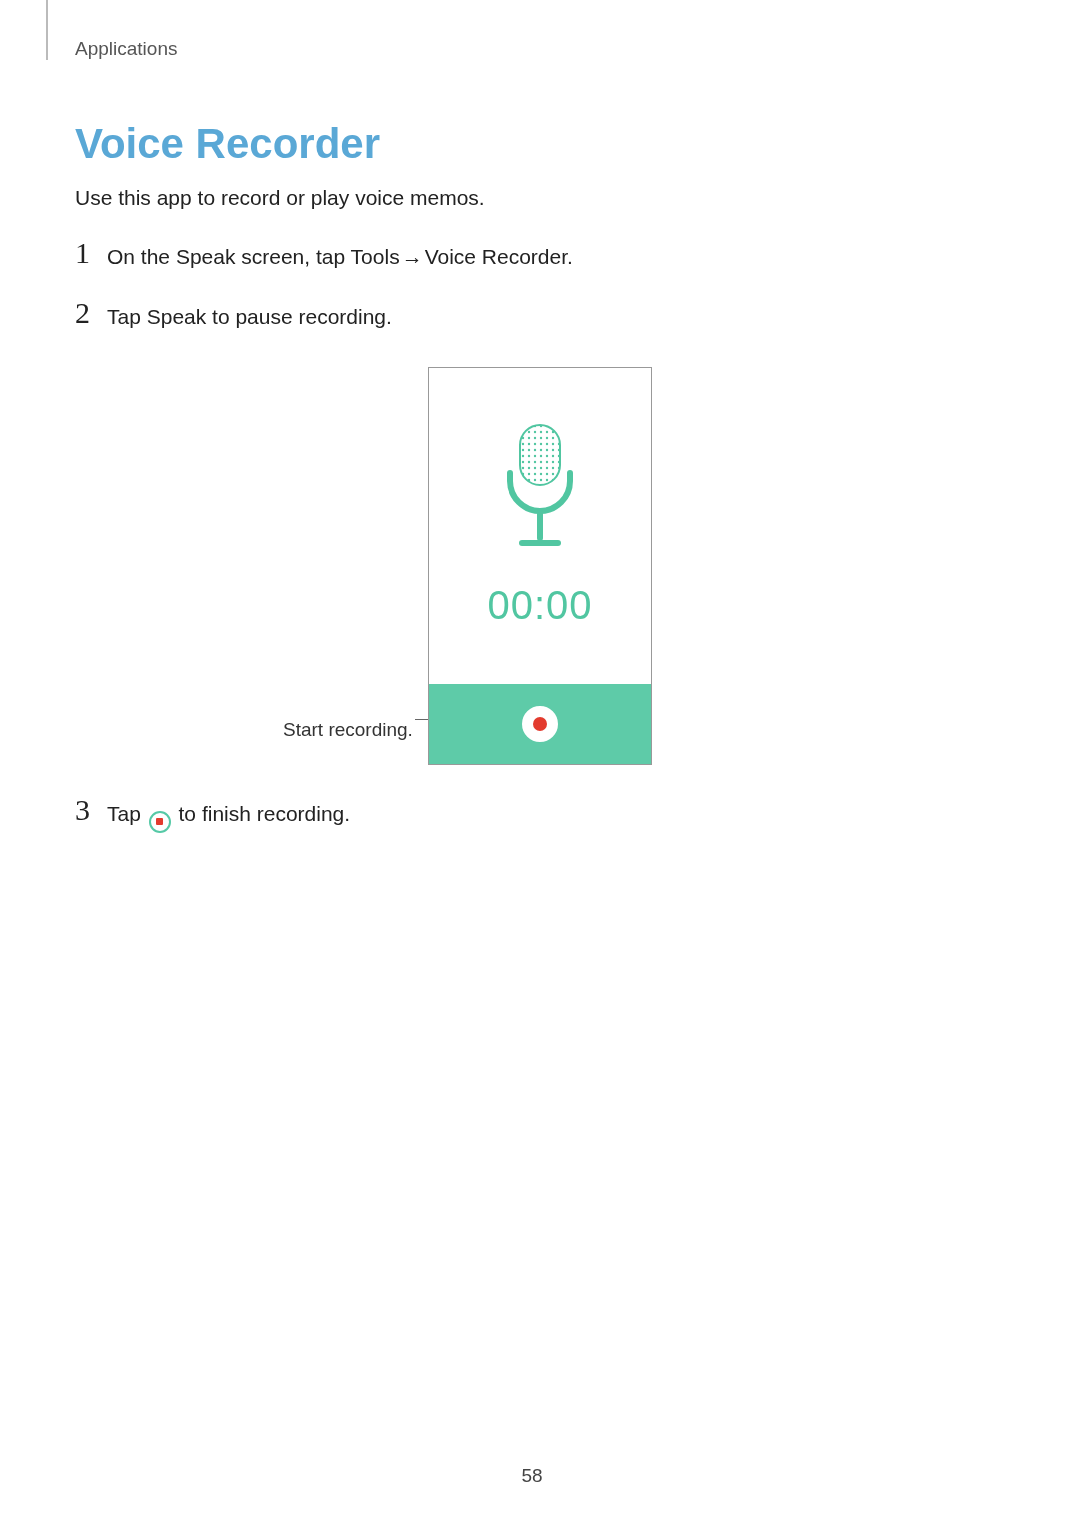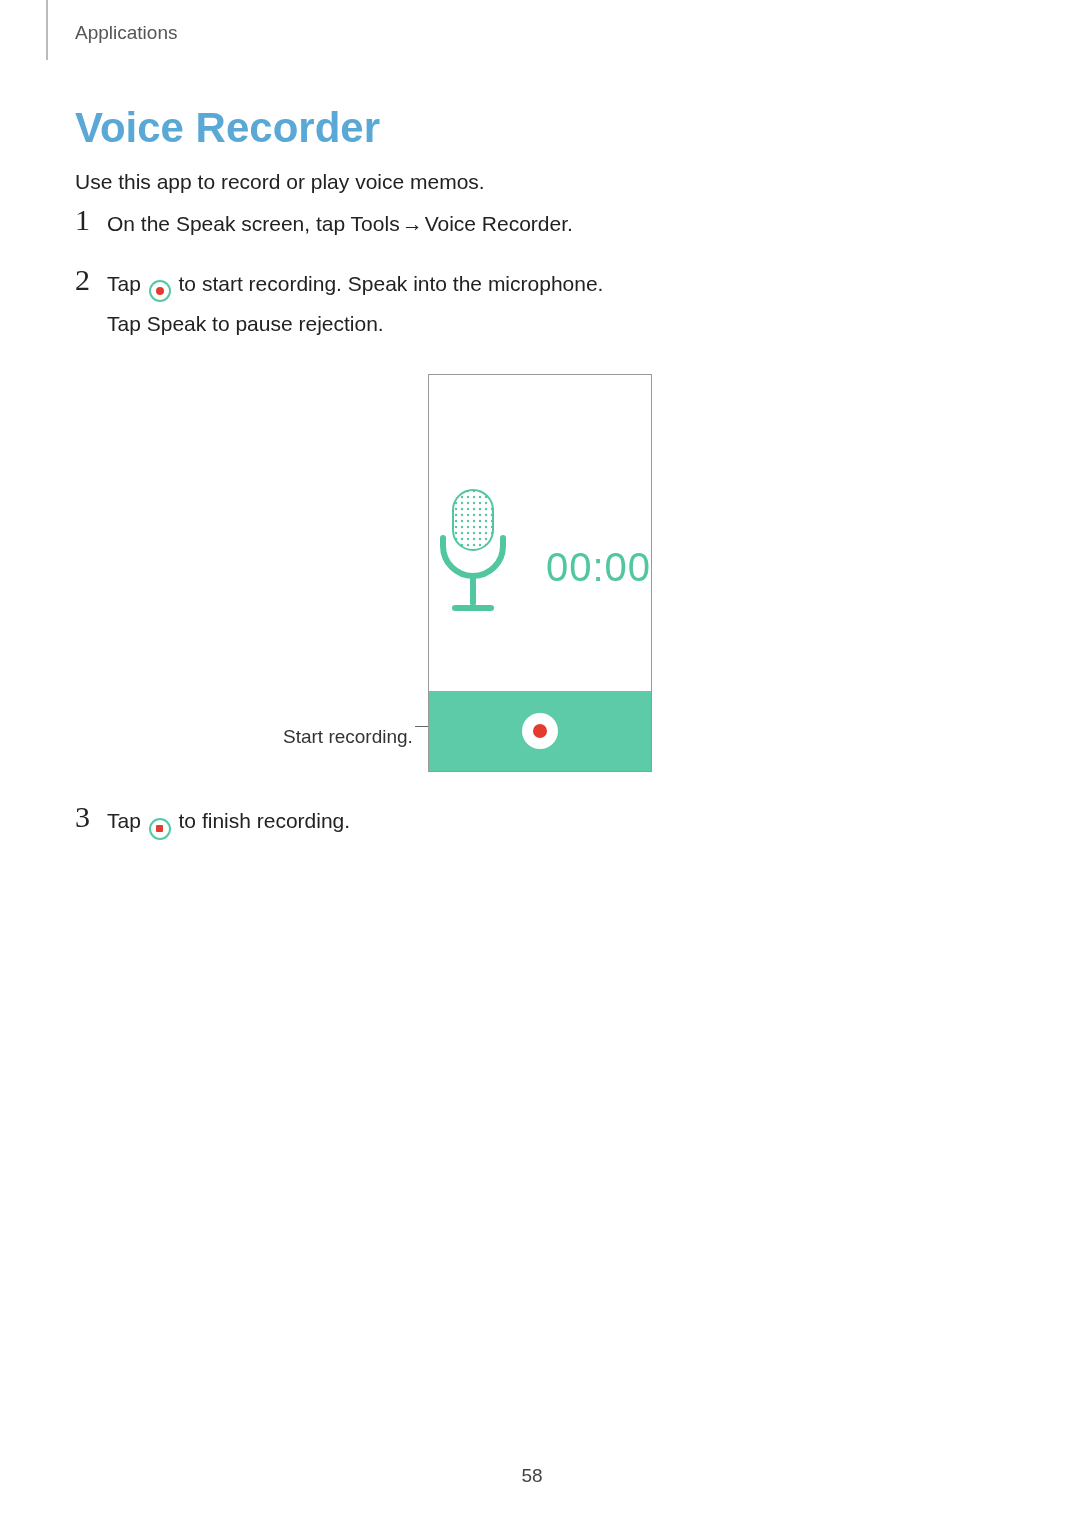--- a/index.html
+++ b/index.html
@@ -6,21 +6,21 @@
   html, body { margin: 0; padding: 0; }
   body {
     width: 1080px;
     height: 1527px;
     background: #ffffff;
     font-family: "Segoe UI", "Helvetica Neue", Arial, sans-serif;
     color: #222;
     position: relative;
   }
   .page {
-    padding: 20px 75px 0 75px;
+    padding: 36px 75px 0 75px;
     position: relative;
     height: 100%;
   }
   .header-rule {
     position: absolute;
     left: 46px;
     top: 0;
     width: 2px;
     height: 60px;
     background: #bbb;
@@ -31,21 +31,21 @@
     margin: 2px 0 0 0;
   }
   h1.title {
     color: #5aa8d6;
     font-size: 42px;
     font-weight: 700;
     margin: 60px 0 18px 0;
   }
   p.intro {
     font-size: 21px;
-    margin: 0 0 11px 0;
+    margin: 0 0 28px 0;
   }
   .steps { }
   .step {
     display: flex;
     align-items: flex-start;
     margin-bottom: 18px;
   }
   .step-num {
     font-size: 30px;
     font-weight: 400;
@@ -108,22 +108,23 @@
     width: 224px;
     height: 398px;
     border: 1px solid #999;
     background: #fff;
     position: relative;
     overflow: hidden;
   }
   .phone-top {
     height: 300px;
     display: flex;
-    align-items: center;
-    justify-content: space-between;
+    flex-direction: column;
+    align-items: center;
+    justify-content: flex-start;
     padding-top: 55px;
   }
   .mic-svg { display: block; }
   .timer {
     font-size: 40px;
     color: #51c6a1;
     margin-top: 30px;
     font-weight: 300;
     letter-spacing: 1px;
   }
@@ -175,26 +176,21 @@
         <p>
           <span>On the Speak screen, tap </span><span class="b">Tools</span><span class="arrow">→</span><span class="b">Voice Recorder</span><span>.</span>
         </p>
       </div>
     </div>
 
     <div class="step">
       <div class="step-num">2</div>
       <div class="step-body">
         <p>
-          <span>Tap </span><span class="inline-icon">
-              <span class="dot-red"></span>
-            </span><span> to start recording. Speak into the microphone.</span>
-        </p>
-        <p>
-          <span>Tap </span><span class="b">Speak</span><span> to pause rejection.</span>
+          <span>Tap </span><span class="b">Speak</span><span> to pause recording.</span>
         </p>
       </div>
     </div>
 
     <div class="figure-wrap">
       <div class="callout-label">Start recording.</div>
       <div class="callout-line"></div>
       <div class="phone">
         <div class="phone-top">
           <svg class="mic-svg" width="88" height="130" viewBox="0 0 88 130">

